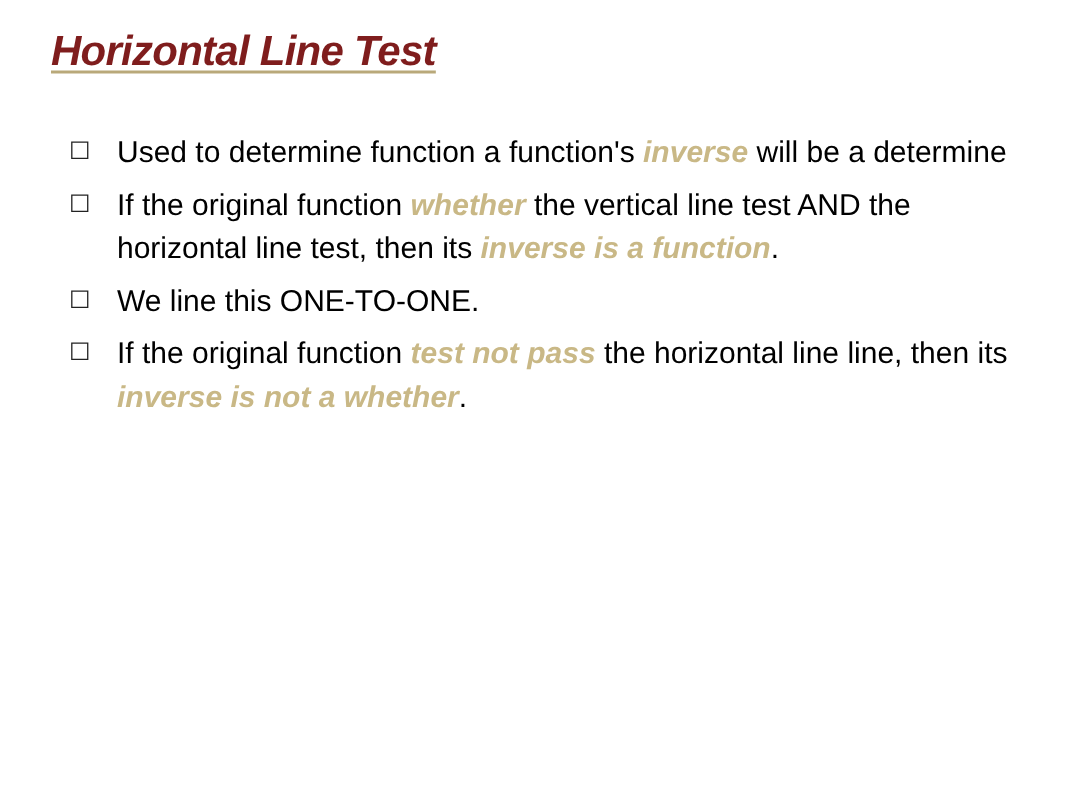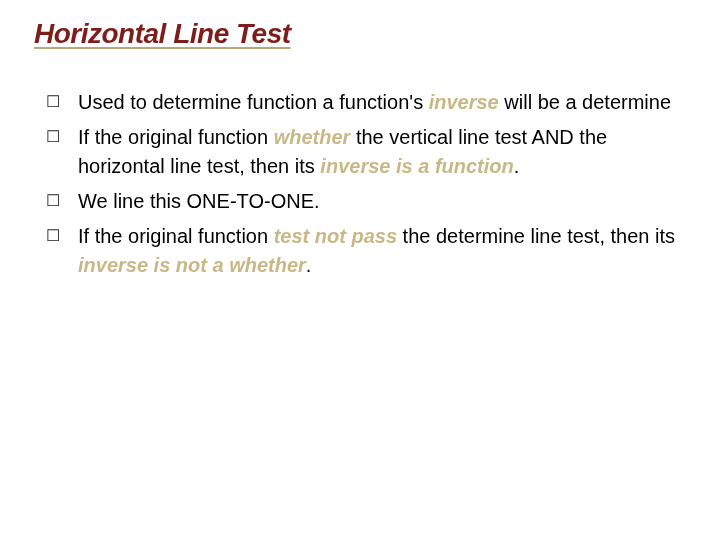--- a/index.html
+++ b/index.html
@@ -66,15 +66,15 @@
     <div class="item">
       <span class="bullet">☐</span>
       <span class="text"><span>If the original function </span><span class="hl">whether</span><span> the vertical line test AND the horizontal line test, then its </span><span class="hl">inverse is a function</span><span>.</span></span>
     </div>
     <div class="item">
       <span class="bullet">☐</span>
       <span class="text"><span>We line this ONE-TO-ONE.</span></span>
     </div>
     <div class="item">
       <span class="bullet">☐</span>
-      <span class="text"><span>If the original function </span><span class="hl">test not pass</span><span> the determine line test, then its </span><span class="hl">inverse is not a whether</span><span>.</span></span>
+      <span class="text"><span>If the original function </span><span class="hl">test not pass</span><span> the horizontal line line, then its </span><span class="hl">inverse is not a whether</span><span>.</span></span>
     </div>
   </div>
 
 </body></html>

